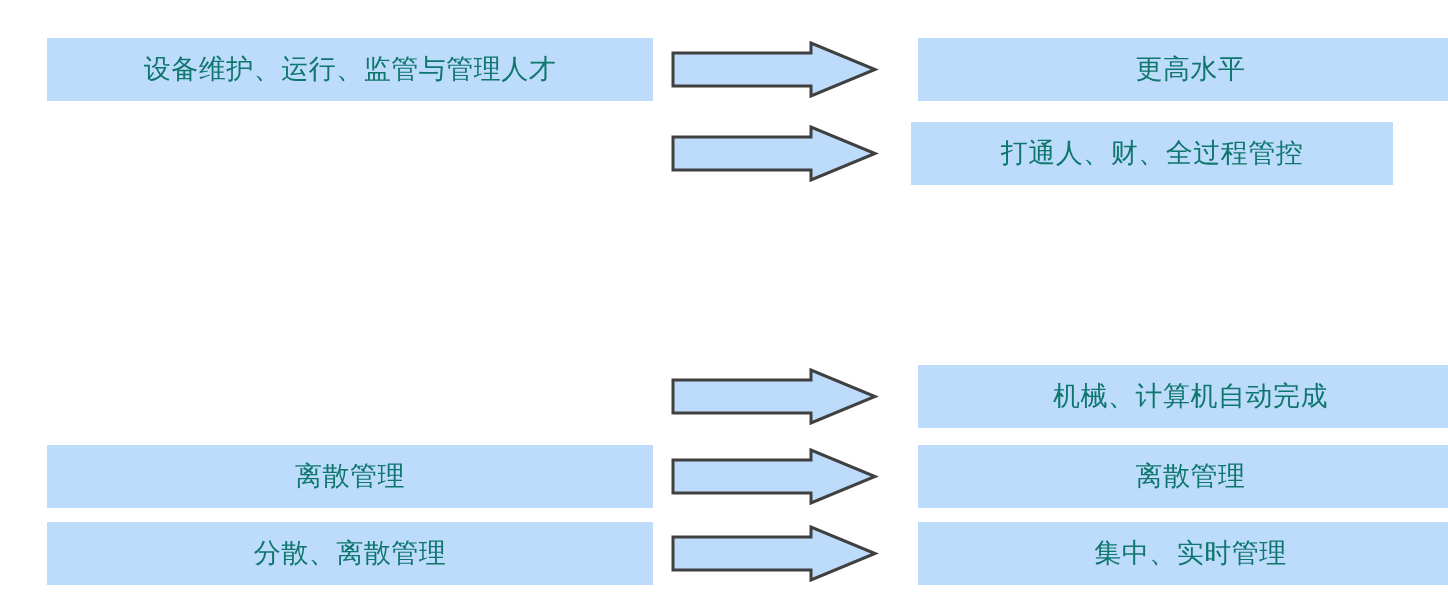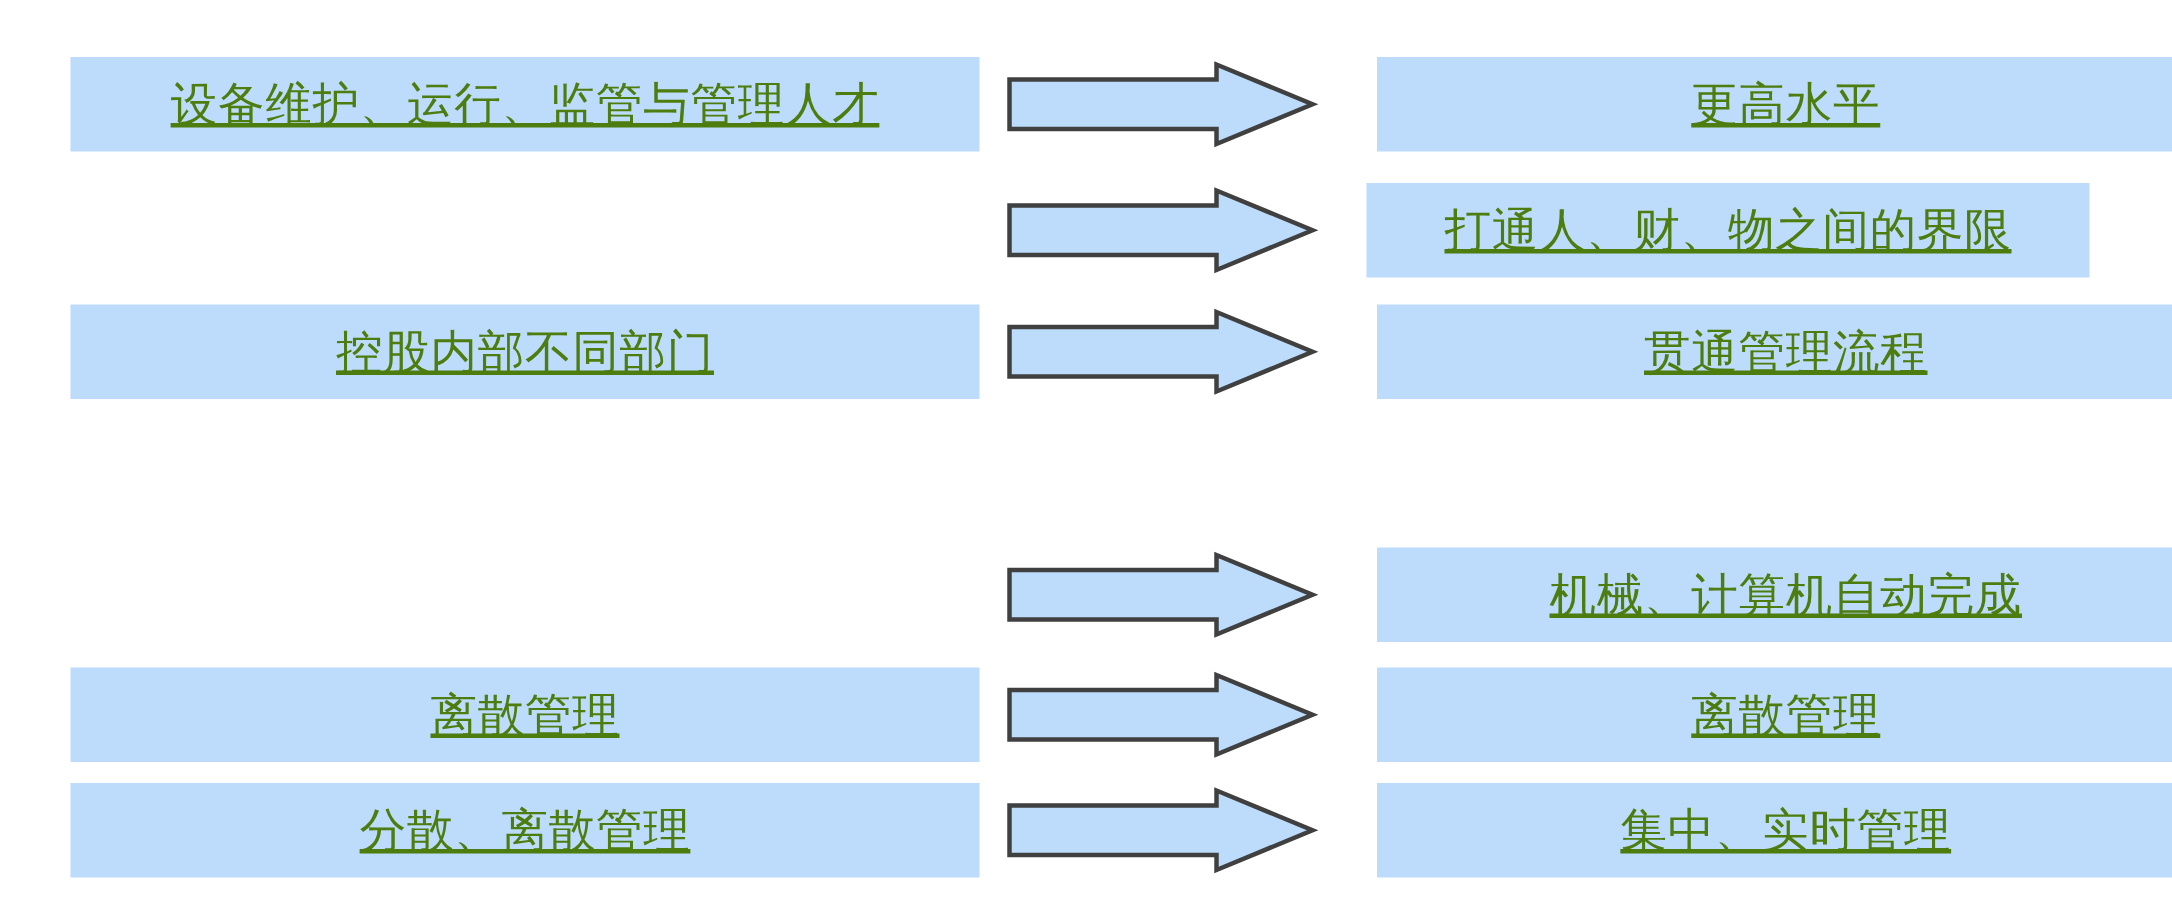--- a/index.html
+++ b/index.html
@@ -33,26 +33,25 @@
     top: 0;
     height: 63px;
     background: #BDDCFB;
     display: flex;
     align-items: center;
     justify-content: center;
     box-sizing: border-box;
   }
 
   .cell-label {
-    color: #4d7c0f;
-    font-size: 31px;
+    color: #0f766e;
+    font-size: 27px;
     line-height: 1;
     letter-spacing: 0.5px;
     white-space: nowrap;
-    text-decoration: underline;
   }
 
   .cell-left {
     left: 47px;
     width: 606px;
   }
 
   .cell-right {
     left: 918px;
     width: 545px;
@@ -102,34 +101,21 @@
         <span class="cell-label">更高水平</span>
       </div>
     </div>
     <div class="row" style="top: 122px;">
       <div class="arrow-wrap">
         <svg viewBox="0 0 208 57" xmlns="http://www.w3.org/2000/svg">
           <path class="arrow-shape" d="M 2,12 L 140,12 L 140,2 L 204,28.5 L 140,55 L 140,45 L 2,45 Z"></path>
         </svg>
       </div>
       <div class="cell cell-right wide">
-        <span class="cell-label">打通人、财、物之间的界限</span>
-      </div>
-    </div>
-    <div class="row" style="top: 203px;">
-      <div class="cell cell-left">
-        <span class="cell-label">控股内部不同部门</span>
-      </div>
-      <div class="arrow-wrap">
-        <svg viewBox="0 0 208 57" xmlns="http://www.w3.org/2000/svg">
-          <path class="arrow-shape" d="M 2,12 L 140,12 L 140,2 L 204,28.5 L 140,55 L 140,45 L 2,45 Z"></path>
-        </svg>
-      </div>
-      <div class="cell cell-right">
-        <span class="cell-label">贯通管理流程</span>
+        <span class="cell-label">打通人、财、全过程管控</span>
       </div>
     </div>
     <div class="row" style="top: 365px;">
       <div class="arrow-wrap">
         <svg viewBox="0 0 208 57" xmlns="http://www.w3.org/2000/svg">
           <path class="arrow-shape" d="M 2,12 L 140,12 L 140,2 L 204,28.5 L 140,55 L 140,45 L 2,45 Z"></path>
         </svg>
       </div>
       <div class="cell cell-right">
         <span class="cell-label">机械、计算机自动完成</span>

